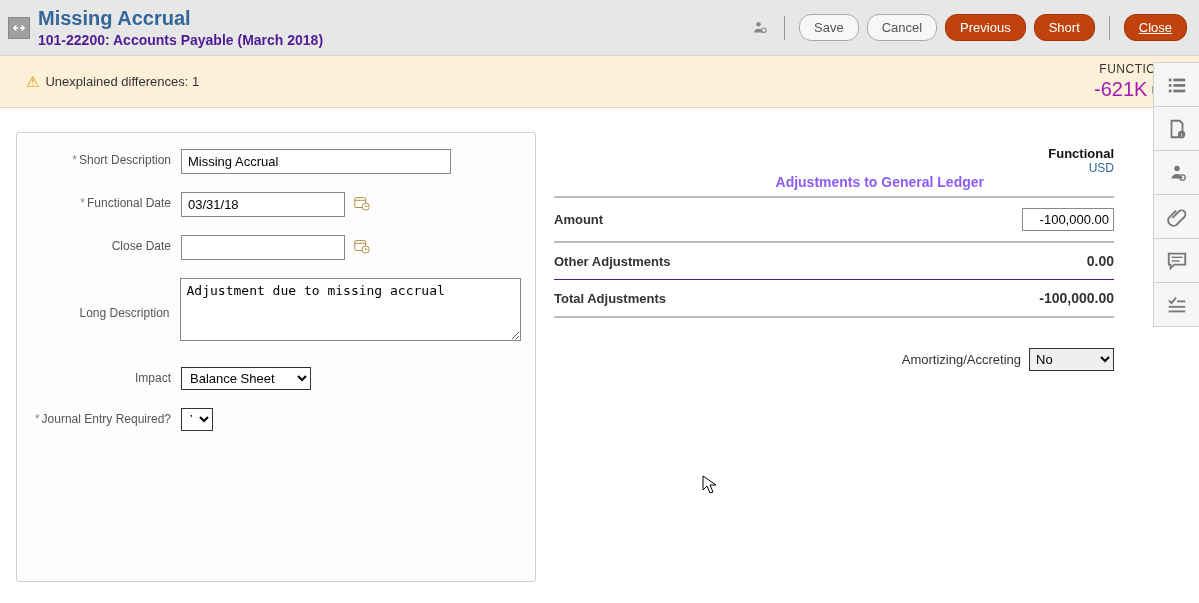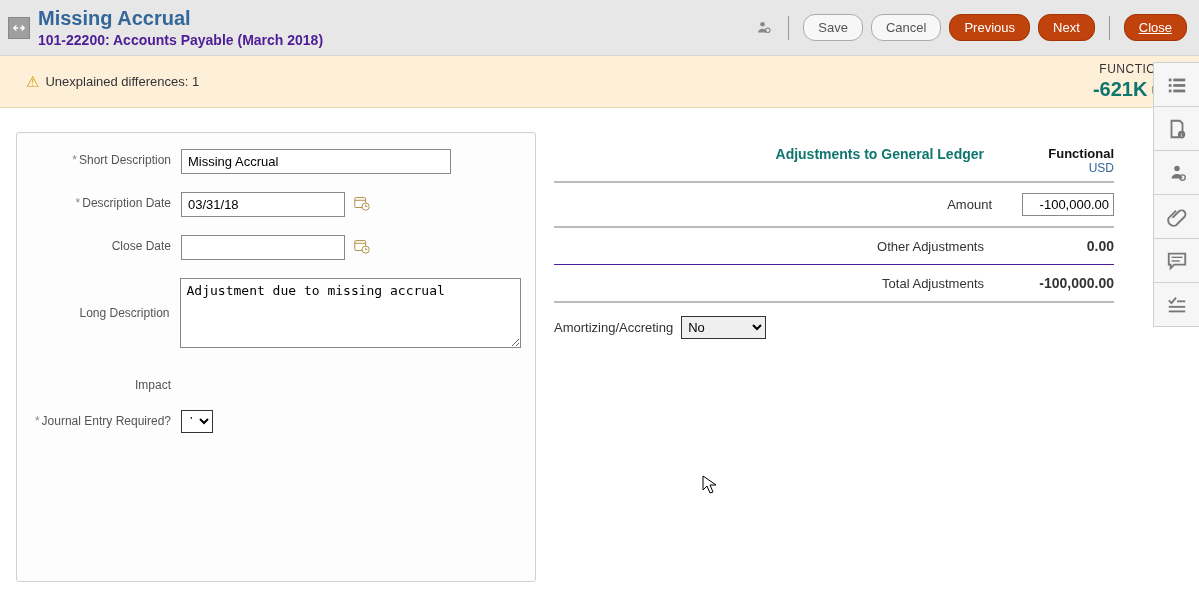--- a/index.html
+++ b/index.html
@@ -71,21 +71,21 @@
     height: 52px;
     display:flex;
     align-items:center;
     padding: 0 18px 0 26px;
   }
   .warning { display:flex; align-items:center; gap:6px; color:#333; font-size:13px; }
   .warning .tri { color:#d89d00; font-size:15px; }
   .func-block { margin-left:auto; text-align:right; line-height:1.2; }
   .func-label { color:#333; font-size:12px; letter-spacing:0.5px; }
   .func-val-row { display:flex; align-items:baseline; gap:4px; justify-content:flex-end; }
-  .func-val { color:#0f766e; font-size:20px; font-weight:bold; }
+  .func-val { color:#a21caf; font-size:20px; font-weight:normal; }
   .func-cur { color:#333; font-size:14px; }
 
   
   .main {
     display:flex;
     padding: 24px 16px 16px 16px;
     gap: 18px;
     width: 1130px;
   }
   .panel-left {
@@ -115,21 +115,21 @@
   .form-row input[type=text] {
     font-size:13px;
     padding: 4px 6px;
     border:1px solid #888;
   }
   .form-row textarea {
     font-size:13px;
     padding: 4px 6px;
     border:1px solid #888;
     width: 345px;
-    height: 70px;
+    height: 63px;
     resize: both;
   }
   .form-row select {
     font-size:13px;
     padding: 2px 4px;
     border:1px solid #333;
     background:#fff;
   }
   .short-desc-in { width: 270px; }
   .date-in { width: 164px; }
@@ -138,37 +138,37 @@
   .journal-sel { width: 32px; }
 
   
   .summary {  }
   .summary-header {
     display:flex;
     justify-content:space-between;
     padding: 4px 0 6px 0;
     border-bottom: 2px solid #bbb;
   }
-  .summary-header .lbl { font-weight:bold; font-size:14px; color:#0f766e; }
+  .summary-header .lbl { font-weight:bold; font-size:14px; color:#8b5cf6;margin-top:28px; }
   .summary-header .curcol { text-align:right; }
   .summary-header .curcol .f { font-weight:bold; font-size:13px; color:#111; }
   .summary-header .curcol .c { color:#336699; font-size:12px; }
   .sum-row {
     display:flex;
     justify-content:space-between;
     align-items:center;
     padding: 10px 0;
     border-bottom: 1px solid #4c1d95;
   }
-  .sum-row .rl { font-weight:normal; font-size:13px; text-align:right; flex:1; padding-right:30px; }
+  .sum-row .rl { font-weight:bold; font-size:13px; flex:1; padding-right:30px; }
   .sum-row .rv { width:100px; font-size:14px; font-weight:bold; text-align:right; }
   .sum-row input.rv-in {
     width: 92px; text-align:right; font-size:13px; padding:3px 4px; border:1px solid #888;
   }
-  .amort-row { display:flex; align-items:center; gap:8px; padding-top:13px; border-top:2px solid #bbb; }
+  .amort-row { display:flex; justify-content:flex-end; align-items:center; gap:8px; padding-top:30px; border-top:2px solid #bbb; }
   .amort-row .al { font-size:13px; color:#333; }
   .amort-row select { width:85px; font-size:13px; border:1px solid #333; padding:2px; }
 
   
   .right-rail {
     position:absolute;
     top:62px;
     right:0;
     width:46px;
     display:flex;
@@ -214,21 +214,21 @@
       <svg viewBox="0 0 24 24" width="18" height="18">
           <circle cx="10" cy="7" r="3" fill="#888"></circle>
           <path d="M4 18c0-3 3-5 6-5s6 2 6 5" fill="#888"></path>
           <circle cx="17" cy="15" r="3" fill="none" stroke="#888" stroke-width="1.5"></circle>
         </svg>
     </div>
     <div class="vsep"></div>
     <button class="btn btn-light">Save</button>
     <button class="btn btn-light">Cancel</button>
     <button class="btn btn-primary">Previous</button>
-    <button class="btn btn-primary">Next</button>
+    <button class="btn btn-primary">Short</button>
     <div class="vsep"></div>
     <button class="btn btn-primary underline">Close</button>
   </div>
 </div>
 
 <div class="status-banner">
   <div class="warning">
     <span class="tri">⚠</span>
     <span>Unexplained differences: 1</span>
   </div>
@@ -244,21 +244,21 @@
 <div class="main">
 
   <div class="panel-left">
 
     <div class="form-row">
       <div class="label"><span class="req">*</span><span>Short Description</span></div>
       <input type="text" class="short-desc-in" value="Missing Accrual" style="">
     </div>
 
     <div class="form-row">
-      <div class="label"><span class="req">*</span><span>Description Date</span></div>
+      <div class="label"><span class="req">*</span><span>Functional Date</span></div>
       <input type="text" class="date-in" value="03/31/18" style="">
       <button class="date-btn">
         <svg viewBox="0 0 20 20" width="18" height="18">
             <rect x="2" y="4" width="12" height="11" rx="1" fill="#fff" stroke="#aa8634"></rect>
             <line x1="2" y1="7" x2="14" y2="7" stroke="#aa8634"></line>
             <circle cx="14" cy="14" r="4" fill="#fff" stroke="#aa8634"></circle>
             <line x1="14" y1="12" x2="14" y2="14" stroke="#aa8634"></line>
             <line x1="14" y1="14" x2="16" y2="14" stroke="#aa8634"></line>
           </svg>
       </button>
@@ -278,20 +278,23 @@
       </button>
     </div>
 
     <div class="form-row">
       <div class="label" style="padding-top:28px;"><span>Long Description</span></div>
       <textarea style="">Adjustment due to missing accrual</textarea>
     </div>
 
     <div class="form-row" style="margin-top:26px;">
       <div class="label"><span>Impact</span></div>
+      <select class="impact-sel">
+        <option>Balance Sheet</option>
+      </select>
     </div>
 
     <div class="form-row">
       <div class="label"><span class="req">*</span><span>Journal Entry Required?</span></div>
       <select class="journal-sel">
         <option>Yes</option>
       </select>
     </div>
 
   </div>

